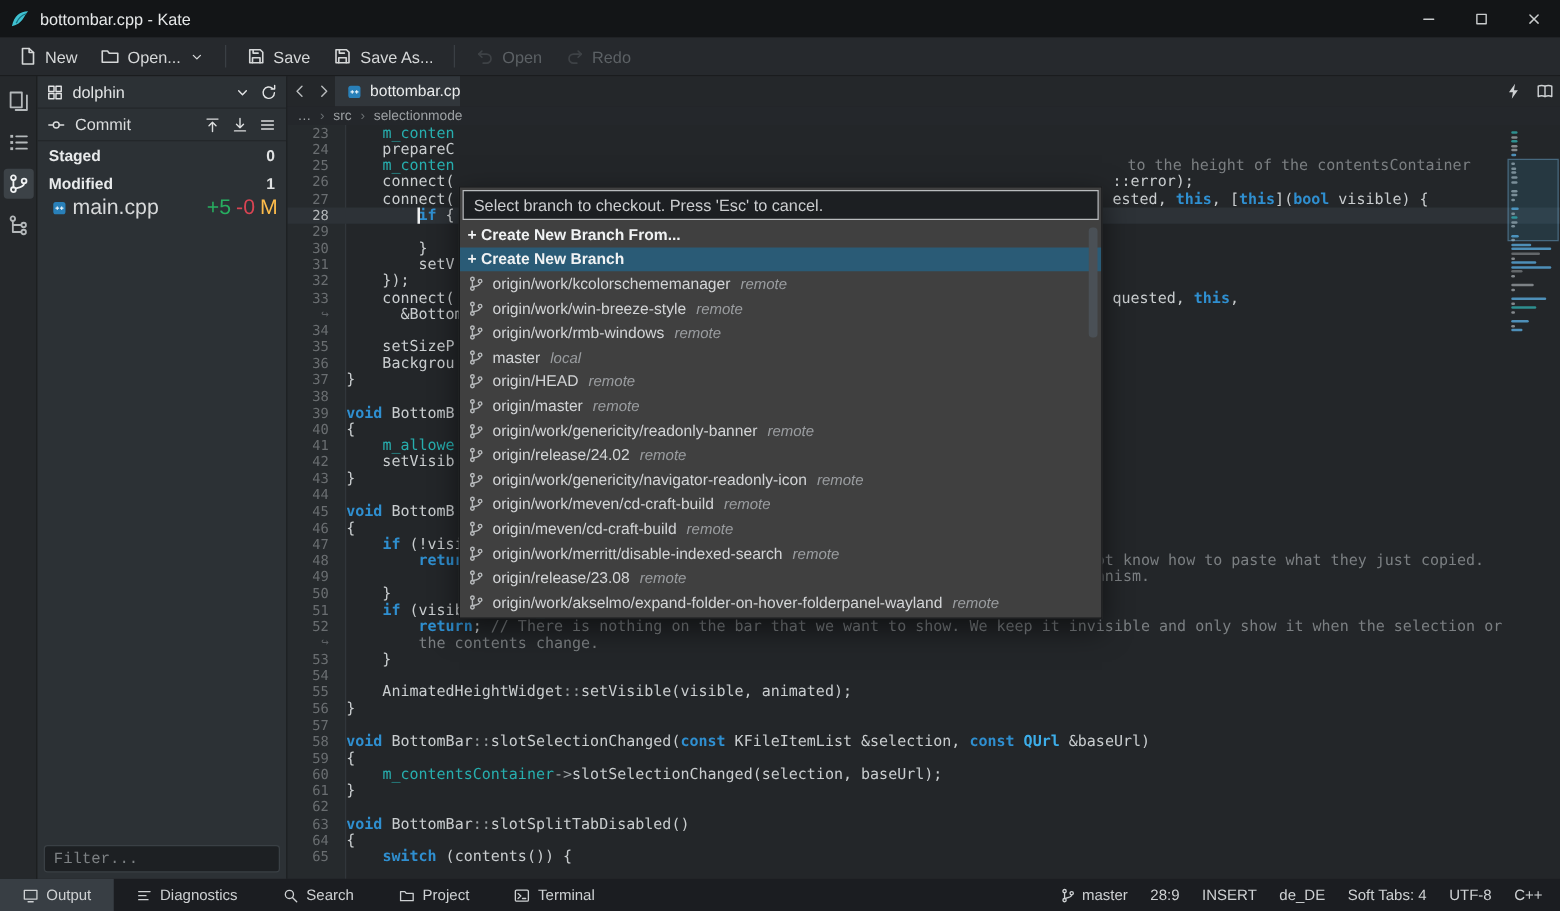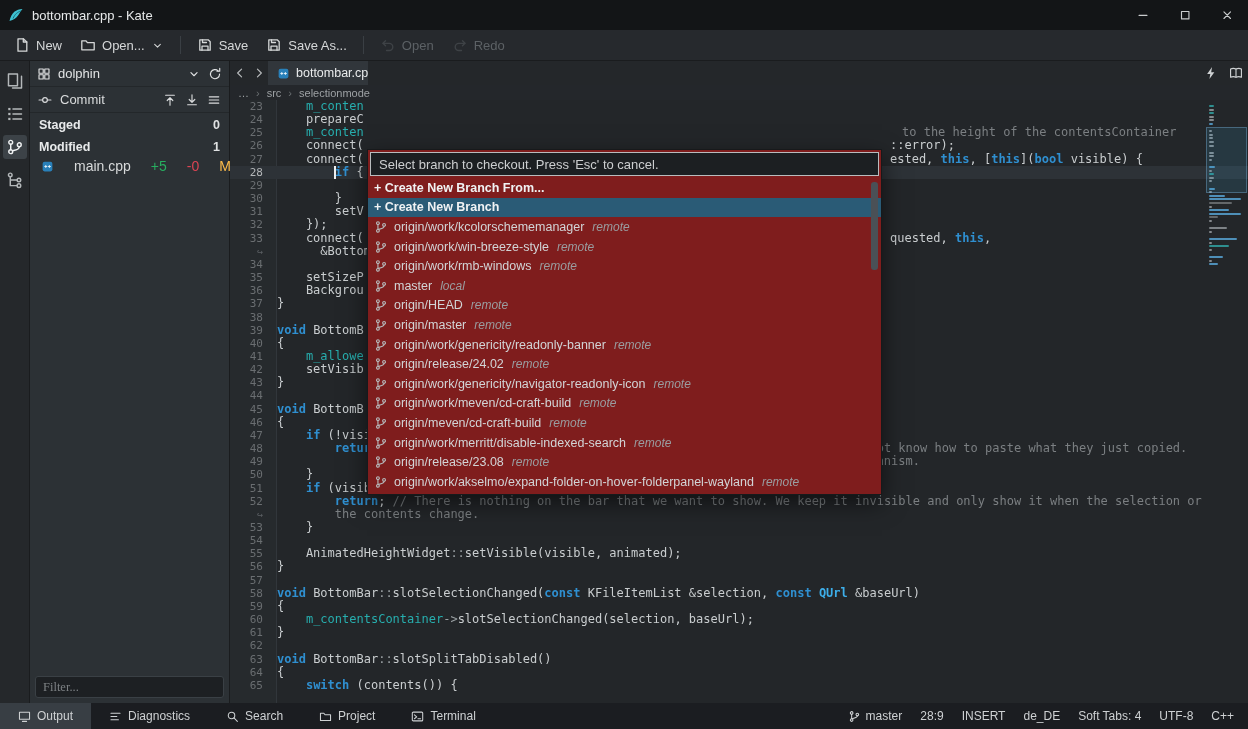--- a/index.html
+++ b/index.html
@@ -30,25 +30,25 @@
   .iconbar .tool.active{background:#3c4247;color:#f0f2f3}
 
   
   .gitpanel{width:200px;background:#2c3135;border-right:1px solid #1a1c1e;display:flex;flex-direction:column;position:relative;flex:none}
   .gp-head{height:26px;display:flex;align-items:center;padding:0 7px;gap:7px;color:#e2e4e5;border-bottom:1px solid #23272a}
   .gp-head .spacer{flex:1}
   .gp-commit{height:26px;display:flex;align-items:center;padding:0 8px;gap:8px;border-bottom:1px solid #23272a;color:#dadcdd}
   .gp-commit .spacer{flex:1}
   .gp-sec{height:20px;display:flex;align-items:center;padding:0 9px;font-weight:bold;color:#e8eaeb;font-size:12.5px;margin-top:2px}
   .gp-sec .cnt{margin-left:auto;font-weight:bold;color:#dfe1e2}
-  .gp-file{height:18px;display:flex;align-items:center;padding:0 9px 0 11px;font-size:14px;color:#d7d9da;gap:20px}
+  .gp-file{height:18px;display:flex;align-items:center;padding:0 9px 0 11px;font-size:17px;color:#d7d9da;gap:4px}
   .gp-file .add{color:#27ae60;margin-left:auto}
   .gp-file .rem{color:#da4453}
   .gp-file .st{color:#fdbc4b;width:12px;text-align:right}
-  .gp-filter{position:absolute;left:5px;right:5px;bottom:5px;height:22px;background:#1d2023;border:1px solid #3a4045;border-radius:3px;color:#c9cccd;font-size:12.5px;padding:0 7px;font-family:Liberation Serif, serif}
+  .gp-filter{position:absolute;left:5px;right:5px;bottom:5px;height:22px;background:#1d2023;border:1px solid #3a4045;border-radius:3px;color:#c9cccd;font-size:12.5px;padding:0 7px;font-family:Liberation Mono, monospace}
   .gp-filter::placeholder{color:#7d8184}
 
   
   .editor{flex:1;display:flex;flex-direction:column;min-width:0;position:relative}
   .tabbar{height:24px;background:#24272a;display:flex;align-items:stretch;position:relative;flex:none}
   .navbtn{width:19px;display:flex;align-items:center;justify-content:center;color:#b9bcbe}
   .tab{display:flex;align-items:center;gap:6px;padding:0 9px;background:#31363b;color:#e9ebec;font-size:12.5px;max-width:100px;overflow:hidden;white-space:nowrap;flex:none}
   .corner{position:absolute;right:5px;top:0;height:100%;display:flex;align-items:center;gap:11px;color:#ced1d3}
   .crumbs{height:15px;background:#24272b;display:flex;align-items:center;padding-left:8px;font-size:11px;color:#9da1a4;gap:7px;flex:none}
   .crumb-sep::before{content:"\203A";color:#6b7073}
@@ -70,21 +70,21 @@
   .s-c{color:#7b7f82}
   .s-v{color:#27aeae}
   .s-o{color:#9aa0a3}
 
   
   .minimap{position:absolute;right:3px;top:5px;width:36px;bottom:0}
   .mline{height:2px;margin-bottom:1.6px;border-radius:1px}
   .mview{position:absolute;left:-3px;right:-2px;top:22px;height:66px;background:rgba(61,174,233,.13);border:1px solid rgba(125,185,225,.38)}
 
   
-  .popup{position:absolute;left:367px;top:88px;width:515px;height:346px;background:#7f1d1d;border:1px solid #17191b;box-shadow:0 8px 22px rgba(0,0,0,.55);z-index:30;display:flex;flex-direction:column}
+  .popup{position:absolute;left:367px;top:88px;width:515px;height:346px;background:#404040;border:1px solid #17191b;box-shadow:0 8px 22px rgba(0,0,0,.55);z-index:30;display:flex;flex-direction:column}
   .prompt{margin:2px;height:24px;border:1px solid #b9bcbe;background:#1c1f22;color:#ccced0;display:flex;align-items:center;padding:0 8px;font-size:13px;flex:none}
   .plist{position:relative;flex:1;overflow:hidden}
   .pitem{height:19.6px;display:flex;align-items:center;padding:0 6px;font-size:12.5px;color:#d2d4d6}
   .pitem.sel{background:#2a5b76}
   .pitem.action .lbl{font-weight:bold;color:#f0f2f3}
   .pitem .ic{color:#b6b9bb;margin-right:6px}
   .pitem .scope{font-style:italic;color:#9a9da0;margin-left:8px;font-size:12px}
   .pscroll{position:absolute;right:3px;top:4px;width:7px;height:88px;background:#4a5056;border-radius:3px}
 
   

